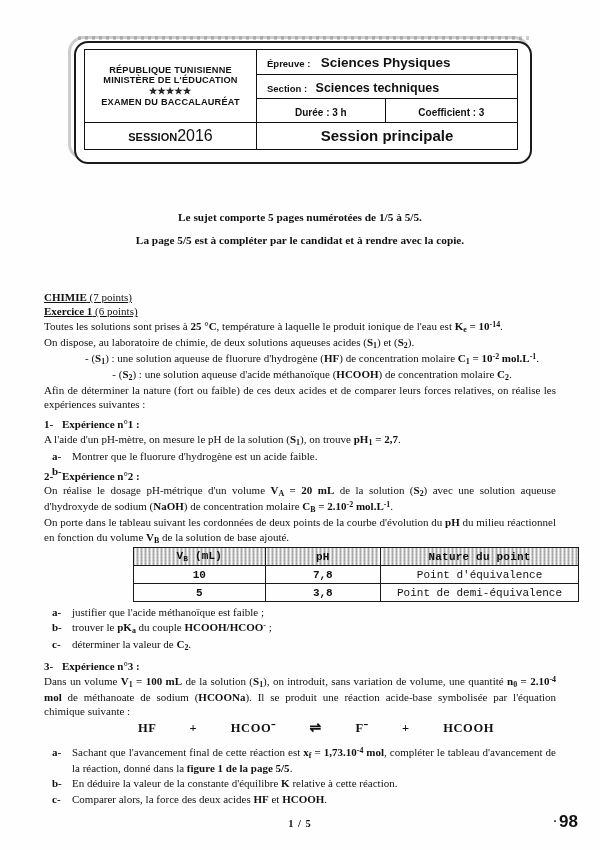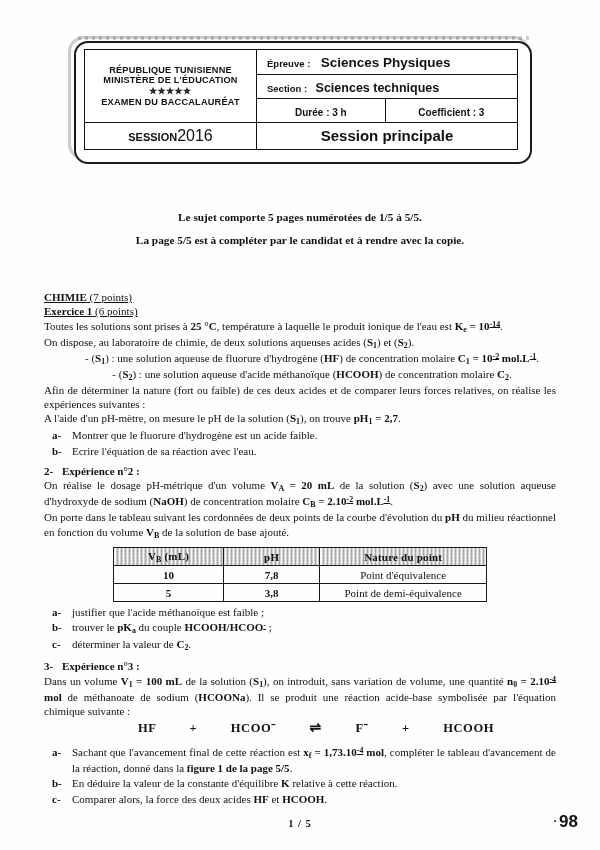--- a/index.html
+++ b/index.html
@@ -143,34 +143,35 @@
     text-align: justify;
     margin: 1px 0;
   }
   .letter-list li .mk {
     position: absolute;
     left: 8px;
     font-weight: bold;
   }
   b, strong { font-weight: bold; }
   sub { font-size: 0.72em; vertical-align: -0.22em; }
-  sup { font-size: 0.72em; vertical-align: 0.42em; text-decoration: underline; }
+  sup { font-size: 0.72em; vertical-align: 0.42em; }
 
   
   .data-table-wrap {
     position: absolute;
     left: 113px;
     top: 547px;
     width: 374px;
   }
   table.data-table {
     border-collapse: collapse;
-    width: 374px;
-    font-family: Liberation Serif, serif;
+    width: 446px;
+    font-family: Liberation Mono, monospace;
     font-size: 11px;
+    margin-left: 20px;
   }
   table.data-table th,
   table.data-table td {
     border: 1.4px solid #1a1a1a;
     text-align: center;
     padding: 1px 2px;
     height: 15px;
   }
   table.data-table th {
     font-weight: bold;
@@ -296,24 +297,25 @@
 
     <p class="sec-title"><span>CHIMIE</span><span class="pts"> (7 points)</span></p>
     <p class="sec-title"><span>Exercice 1</span><span class="pts"> (6 points)</span></p>
 
     <p class="para nojust">Toutes les solutions sont prises à <b>25 °C</b>, température à laquelle le produit ionique de l'eau est <b>K<sub>e</sub> = 10<sup>-14</sup></b>.</p>
     <p class="para nojust">On dispose, au laboratoire de chimie, de deux solutions aqueuses acides (<b>S<sub>1</sub></b>) et (<b>S<sub>2</sub></b>).</p>
     <p class="dash-item">- (<b>S<sub>1</sub></b>) :  une solution aqueuse de fluorure d'hydrogène (<b>HF</b>) de concentration molaire <b>C<sub>1</sub> = 10<sup>-2</sup> mol.L<sup>-1</sup></b>.</p>
     <p class="dash-item">- (<b>S<sub>2</sub></b>) : une solution aqueuse d'acide méthanoïque (<b>HCOOH</b>) de concentration molaire <b>C<sub>2</sub></b>.</p>
     <p class="para">Afin de déterminer la nature (fort ou faible) de ces deux acides et de comparer leurs forces relatives, on réalise les expériences suivantes :</p>
 
+    <p class="exp-head"><span class="num">1-</span><span>Expérience n°1 :</span></p>
     <p class="para nojust">A l'aide d'un pH-mètre, on mesure le pH de la solution (<b>S<sub>1</sub></b>), on trouve <b>pH<sub>1</sub> = 2,7</b>.</p>
     <ul class="letter-list">
       <li><span class="mk">a-</span><span>Montrer que le fluorure d'hydrogène est un acide faible.</span></li>
-      <li><span class="mk">b-</span><span>Ecrire l'équation de sa réaction avec l'eau.</span></li>
+      <li><span class="mk">b-</span></li>
     </ul>
 
     <p class="exp-head"><span class="num">2-</span><span>Expérience n°2 :</span></p>
     <p class="para">On réalise le dosage pH-métrique d'un volume <b>V<sub>A</sub> = 20 mL</b> de la solution (<b>S<sub>2</sub></b>) avec une solution aqueuse d'hydroxyde de sodium (<b>NaOH</b>) de concentration molaire <b>C<sub>B</sub> = 2.10<sup>-2</sup> mol.L<sup>-1</sup></b>.</p>
     <p class="para">On porte dans le tableau suivant les cordonnées de deux points de la courbe d'évolution du <b>pH</b> du milieu réactionnel en fonction du volume <b>V<sub>B</sub></b> de la solution de base ajouté.</p>
 
   </div>
 
   <div class="data-table-wrap">
     <table class="data-table">

